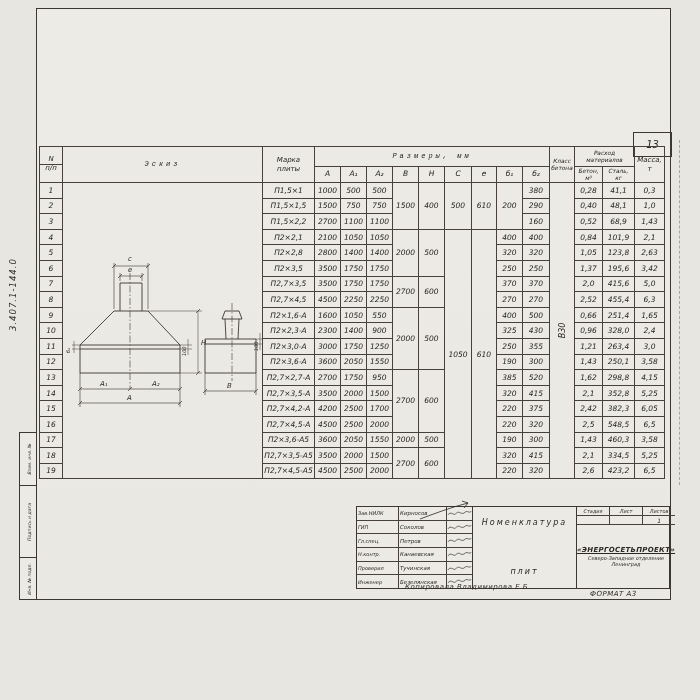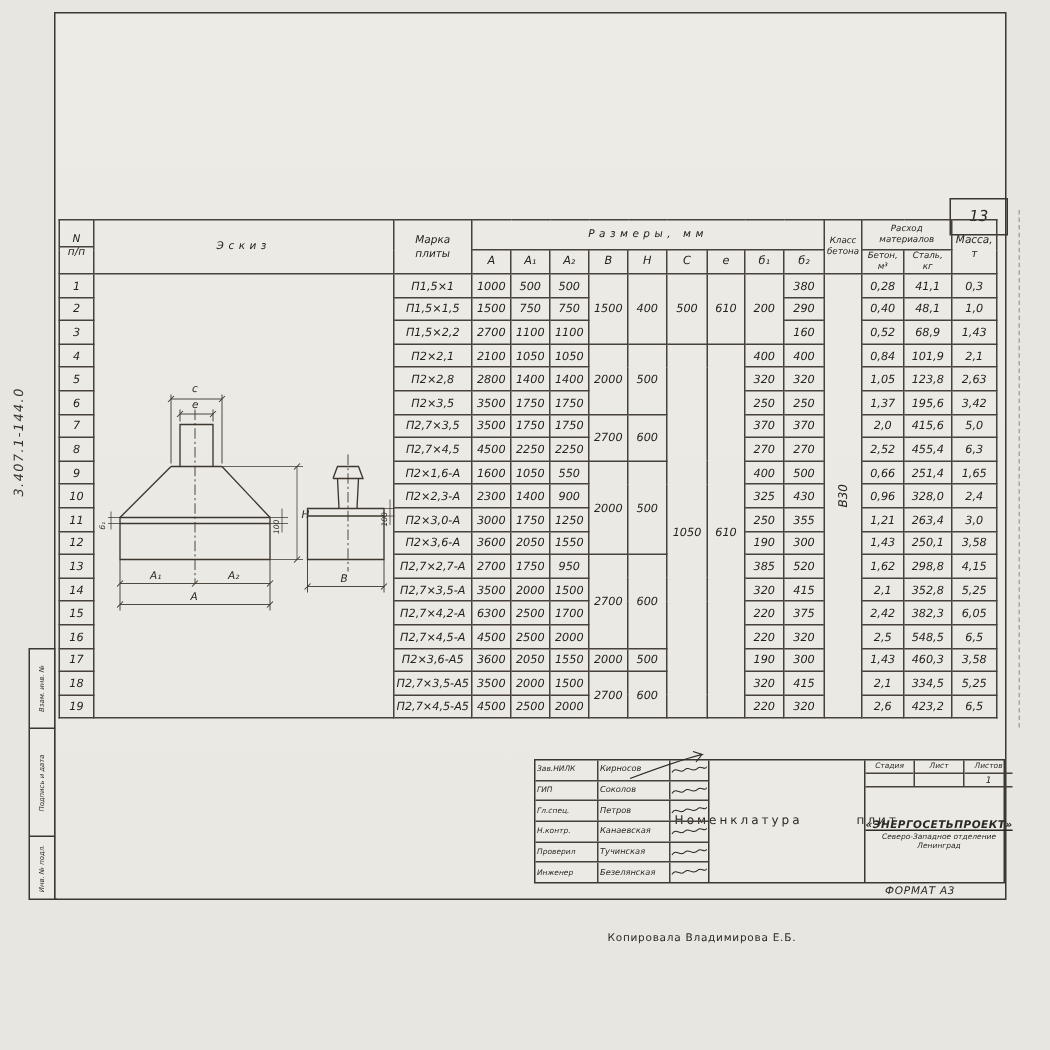--- a/index.html
+++ b/index.html
@@ -24,21 +24,21 @@
   }
   table.nom th,table.nom td{
     border:1px solid #47413a;padding:0;text-align:center;vertical-align:middle;
     font-style:italic;font-weight:normal;white-space:nowrap;overflow:hidden;
     color:#26231d;
   }
   table.nom thead th{font-size:7px;line-height:1.15;}
   table.nom thead tr.h1 th{height:19px;}
   table.nom thead tr.h2 th{height:15px;font-size:7.5px;}
   table.nom td{font-size:7.5px;height:14.6px;}
-  th .sp{letter-spacing:3px;}
+  th .sp{letter-spacing:3px;font-family:Liberation Mono, monospace;}
   .tiny{font-size:5.8px !important;line-height:1.2;}
   td.rot{position:relative;}
   td.rot .rotin{transform:rotate(-90deg);font-size:8px;}
   td.marka{text-align:left;padding-left:3px;}
   td.sketch{background:transparent;}
   .nstack div{line-height:1.1}
   .nstack .nb{border-top:1px solid #47413a;}
   
   .sketch-overlay{position:absolute;left:27px;top:240px;width:200px;height:210px;pointer-events:none;}
   .sketch-overlay svg{width:100%;height:100%;}
@@ -49,32 +49,32 @@
   .personnel{width:115px;border-right:1px solid #3c372f;display:flex;flex-direction:column;position:relative;}
   .prow{flex:1;display:flex;border-bottom:1px solid #47413a;}
   .prow:last-child{border-bottom:none;}
   .prole{width:40px;border-right:1px solid #47413a;font-size:5px;font-style:italic;display:flex;align-items:center;padding-left:1px;overflow:hidden;white-space:nowrap;}
   .pname{width:46px;border-right:1px solid #47413a;font-size:5.5px;font-style:italic;display:flex;align-items:center;padding-left:1px;overflow:hidden;white-space:nowrap;}
   .psig{flex:1;display:flex;align-items:center;justify-content:center;overflow:hidden;}
   .flourish{position:absolute;right:-6px;top:-8px;}
   .tb-right{flex:1;display:flex;flex-direction:column;}
   .docnum{height:26px;border-bottom:1px solid #3c372f;display:flex;align-items:center;justify-content:space-evenly;font-size:10.5px;font-style:italic;letter-spacing:1px;}
   .tb-lower{flex:1;display:flex;}
-  .tb-title{width:103px;border-right:1px solid #3c372f;display:flex;flex-direction:row;align-items:center;justify-content:center;font-size:8px;letter-spacing:2px;line-height:1.6;gap:36px;}
+  .tb-title{width:103px;border-right:1px solid #3c372f;display:flex;flex-direction:column;align-items:center;justify-content:center;font-size:8px;font-style:italic;letter-spacing:2px;line-height:1.6;gap:36px;}
   .tb-stage{flex:1;display:flex;flex-direction:column;}
   .stage-grid{display:flex;border-bottom:1px solid #47413a;height:17px;}
   .stage-col{flex:1;border-right:1px solid #47413a;display:flex;flex-direction:column;}
   .stage-col:last-child{border-right:none;}
   .stage-h{font-size:5px;font-style:italic;text-align:center;border-bottom:1px solid #47413a;flex:1;display:flex;align-items:center;justify-content:center;}
   .stage-v{font-size:6px;font-style:italic;text-align:center;flex:1;display:flex;align-items:center;justify-content:center;}
   .org{flex:1;display:flex;flex-direction:column;align-items:center;justify-content:center;line-height:1.25;}
   .org-name{font-size:7px;font-weight:bold;font-style:italic;letter-spacing:0.3px;text-decoration:underline;}
   .org-sub{font-size:5px;font-style:italic;}
   
-  .footer-copy{position:absolute;left:368px;top:612px;font-size:7px;letter-spacing:0.5px;}
+  .footer-copy{position:absolute;left:368px;top:574px;font-size:7px;font-style:italic;letter-spacing:0.5px;}
   .footer-format{position:absolute;left:553px;top:581px;font-size:7px;font-style:italic;letter-spacing:0.5px;}
   
   .margin-doc{
     position:absolute;left:6px;top:235px;height:120px;width:14px;
     writing-mode:vertical-rl;transform:rotate(180deg);
     font-size:8.5px;font-style:italic;letter-spacing:1px;color:#35312a;
     display:flex;align-items:center;justify-content:center;
   }
   .margin-stamp{position:absolute;left:19px;top:432px;width:17px;height:166px;border:1px solid #3c372f;display:flex;flex-direction:column;background:#ebeae5;}
   .stamp-cell{border-bottom:1px solid #3c372f;position:relative;overflow:hidden;}
@@ -356,21 +356,21 @@
           <td>1500</td>
           <td>320</td>
           <td>415</td>
           <td>2,1</td>
           <td>352,8</td>
           <td>5,25</td>
         </tr>
         <tr>
           <td>15</td>
           <td class="marka">П2,7×4,2-А</td>
-          <td>6300</td>
+          <td>4200</td>
           <td>2500</td>
           <td>1700</td>
           <td>220</td>
           <td>375</td>
           <td>2,42</td>
           <td>382,3</td>
           <td>6,05</td>
         </tr>
         <tr>
           <td>16</td>

